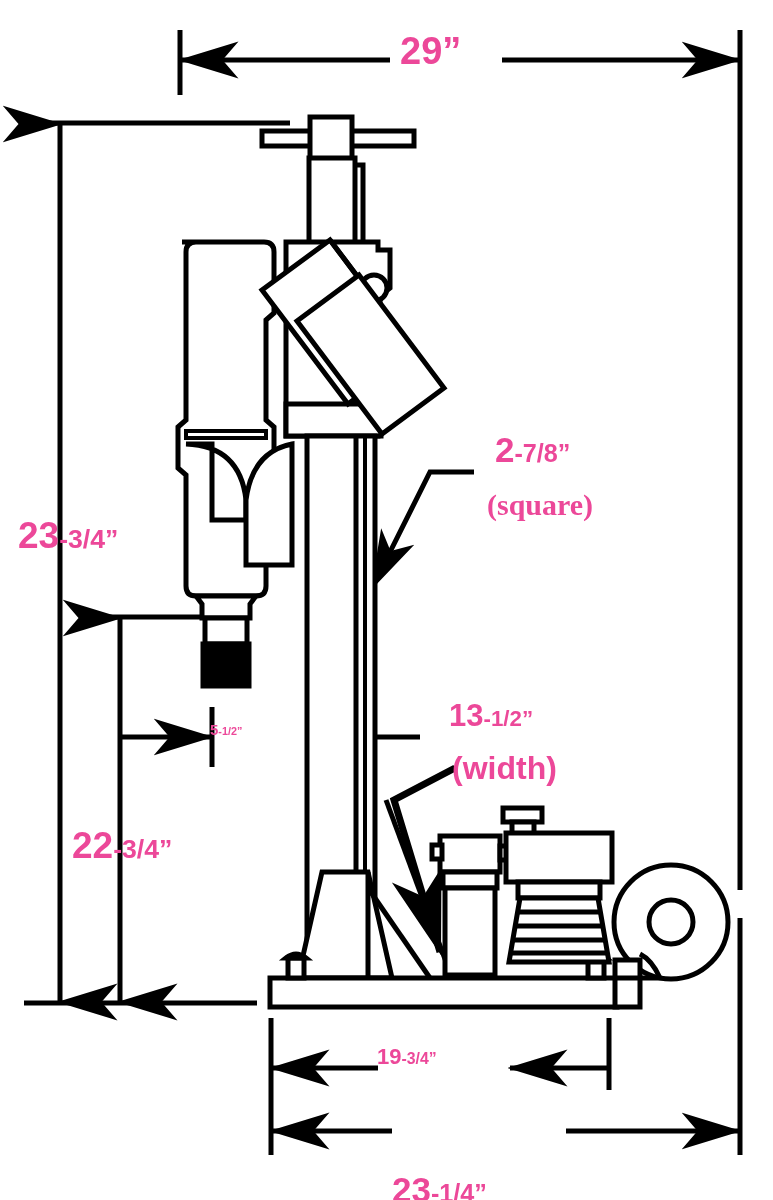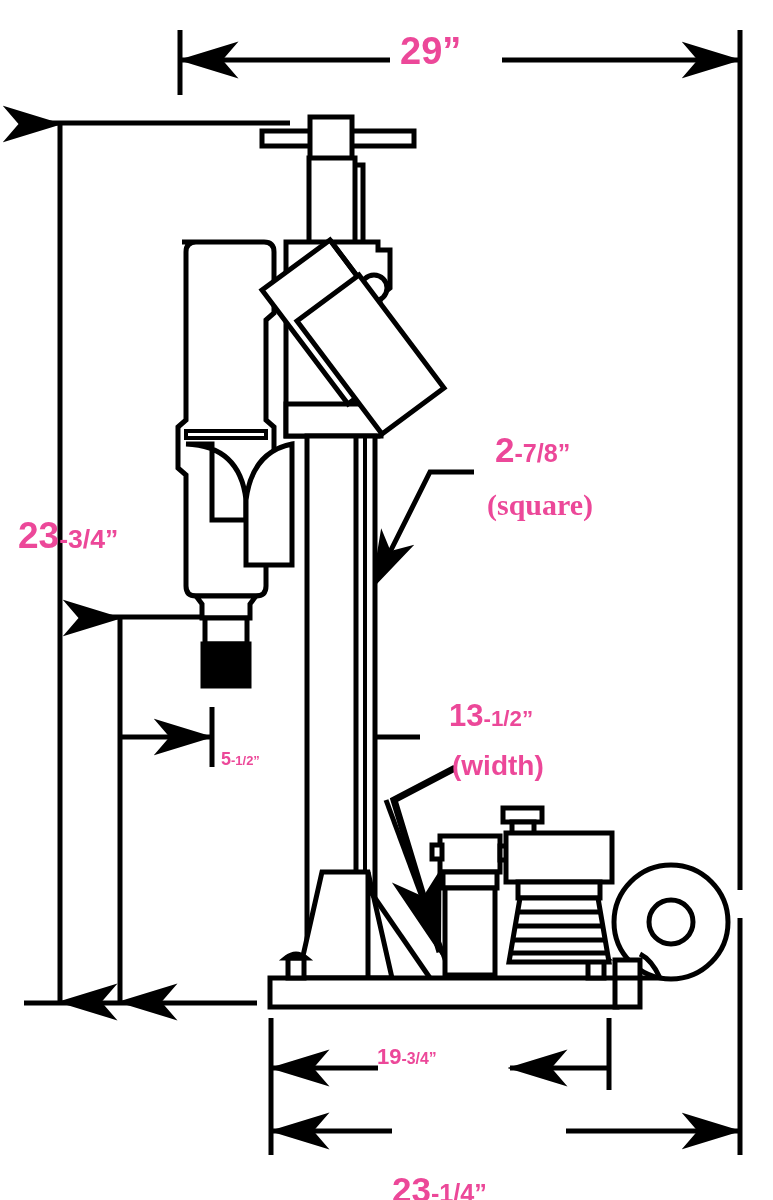--- a/index.html
+++ b/index.html
@@ -187,36 +187,39 @@
   </svg>
 
   <div class="dimtext" style="left:400px;top:32px;font-size:38px;">
     <span class="big">29”</span>
   </div>
 
   <div class="dimtext" style="left:18px;top:517px;font-size:37px;">
     <span class="big">23</span><span class="small">-3/4”</span>
   </div>
 
-
-  <div class="dimtext" style="left:221px;top:722px;font-size:18px;margin-top:28px;">
+  <div class="dimtext" style="left:72px;top:827px;font-size:37px;">
+    <span class="big">22</span><span class="small">-3/4”</span>
+  </div>
+
+  <div class="dimtext" style="left:210px;top:722px;font-size:15px;">
     <span class="big">5</span><span class="small">-1/2”</span>
   </div>
 
   <div class="dimtext" style="left:495px;top:432px;font-size:35px;text-align:center;">
     <span class="big">2</span><span class="small">-7/8”</span>
   </div>
   <div class="dimtext" style="left:487px;top:490px;font-size:30px;font-family:Liberation Serif, serif;">
     <span class="big">(square)</span>
   </div>
 
   <div class="dimtext" style="left:449px;top:700px;font-size:31px;">
     <span class="big">13</span><span class="small">-1/2”</span>
   </div>
-  <div class="dimtext" style="left:452px;top:752px;font-size:28px;">
+  <div class="dimtext" style="left:452px;top:752px;font-size:32px;">
     <span class="big">(width)</span>
   </div>
 
   <div class="dimtext" style="left:377px;top:1046px;font-size:22px;">
     <span class="big">19</span><span class="small">-3/4”</span>
   </div>
 
   <div class="dimtext" style="left:392px;top:1172px;font-size:35px;text-align:right;">
     <span class="big">23</span><span class="small">-1/4”</span>
   </div>

